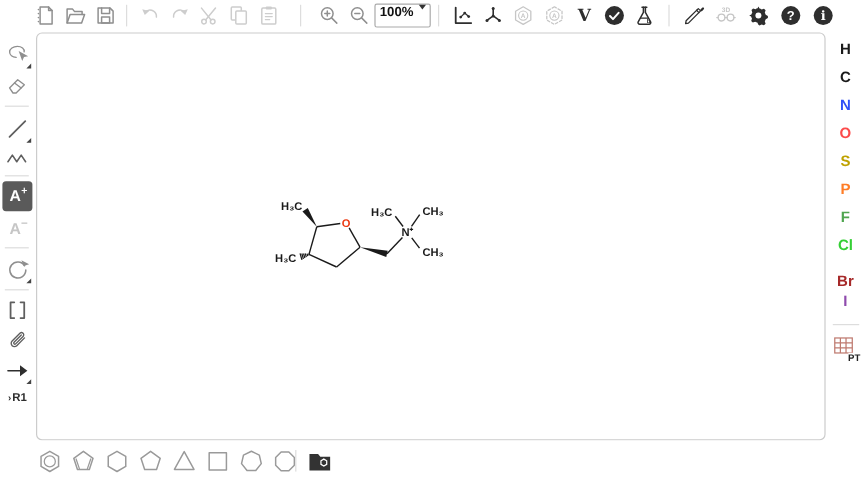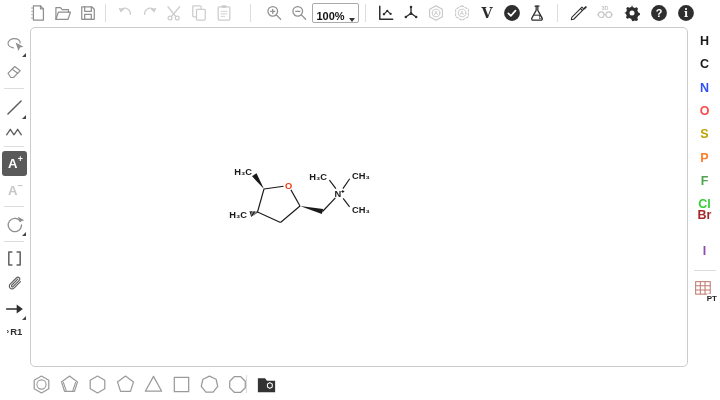--- a/index.html
+++ b/index.html
@@ -10,21 +10,21 @@
   #right-panel{position:absolute;right:0;top:27px;width:31px;bottom:0;background:#fff;}
   #bottom-toolbar{position:absolute;left:0;bottom:0;width:720px;height:33px;background:#fff;}
   #canvas{position:absolute;left:30px;top:27px;width:658px;height:340px;box-sizing:border-box;
     border:1px solid #ccc;border-radius:5px;background:#fff;}
   #molecule-svg{position:absolute;left:0;top:0;width:656px;height:338px;}
 
   .tb-btn{position:absolute;top:1px;width:24px;height:24px;display:flex;align-items:center;
     justify-content:center;border-radius:3px;cursor:pointer;}
   .tb-divider{position:absolute;top:4px;width:1px;height:18px;background:#ddd;}
   .zoom-select{position:absolute;top:3px;width:47px;height:20px;border:1px solid #aaa;border-radius:2px;
-    display:flex;align-items:flex-end;justify-content:center;gap:4px;font-size:11px;font-weight:bold;
+    display:flex;align-items:flex-start;justify-content:center;gap:4px;font-size:11px;font-weight:bold;
     color:#111;background:#fff;box-sizing:border-box;cursor:pointer;}
   .caret{width:0;height:0;border-left:3.5px solid transparent;border-right:3.5px solid transparent;
     border-top:4.5px solid #333;}
 
   .st-normal{color:#8f8f8f;}
   .st-disabled{color:#cdcdcd;}
   .st-light{color:#c6c6c6;}
   .st-mid{color:#5f5f5f;}
   .st-dark{color:#2e2e2e;}
 
@@ -448,21 +448,21 @@
   </div>
   <div id="right-panel">
       <div class="elem-btn" style="top: 4px; color: rgb(26, 26, 26);">H</div>
       <div class="elem-btn" style="top: 27.3px; color: rgb(26, 26, 26);">C</div>
       <div class="elem-btn" style="top: 50.6px; color: rgb(48, 79, 247);">N</div>
       <div class="elem-btn" style="top: 73.9px; color: rgb(252, 75, 75);">O</div>
       <div class="elem-btn" style="top: 97.2px; color: rgb(191, 162, 0);">S</div>
       <div class="elem-btn" style="top: 120.5px; color: rgb(255, 125, 38);">P</div>
       <div class="elem-btn" style="top: 143.8px; color: rgb(79, 165, 79);">F</div>
       <div class="elem-btn" style="top: 167.1px; color: rgb(53, 207, 53);">Cl</div>
-      <div class="elem-btn" style="top: 178px; color: rgb(166, 41, 41);">Br</div>
+      <div class="elem-btn" style="top: 197px; color: rgb(166, 41, 41);">Br</div>
       <div class="elem-btn" style="top: 213.7px; color: rgb(143, 75, 173);">I</div>
       <div class="rp-divider" style="top: 243px;"></div>
       <div class="pt-btn" style="top: 251px;">
         <svg viewBox="0 0 24 24">
           <g stroke="#bf7b70" stroke-width="1" fill="none">
             <rect x="3.5" y="3.5" width="14" height="12"></rect>
             <path d="M3.5 7.5h14M3.5 11.5h14M8 3.5v12M12.5 3.5v12"></path>
           </g>
         </svg>
         <span class="pt-label">PT</span>

